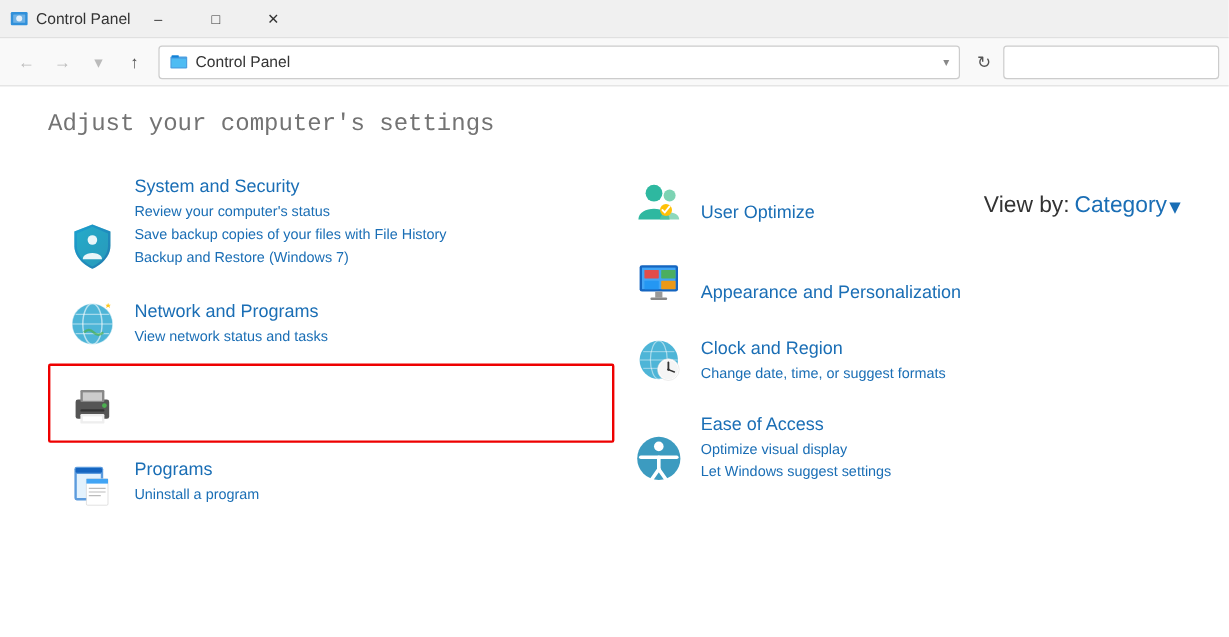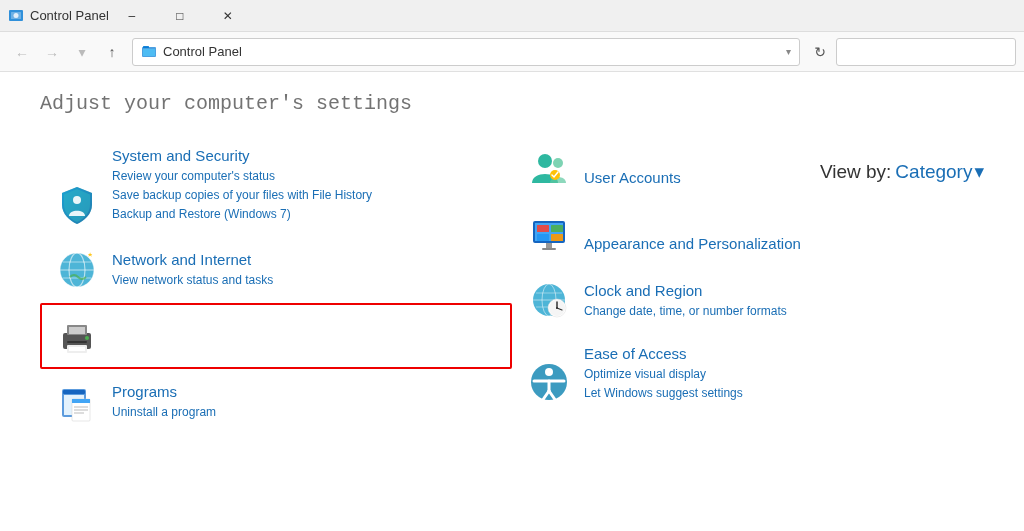--- a/index.html
+++ b/index.html
@@ -297,21 +297,21 @@
             <line x1="4" y1="21" x2="38" y2="21" stroke="#fff" stroke-width="1" opacity="0.6"></line>
             <line x1="7" y1="13" x2="35" y2="13" stroke="#fff" stroke-width="1" opacity="0.5"></line>
             <line x1="7" y1="29" x2="35" y2="29" stroke="#fff" stroke-width="1" opacity="0.5"></line>
 
             <path d="M14 28 Q18 24 22 28 Q26 32 30 28" fill="none" stroke="#4caf50" stroke-width="2" opacity="0.7"></path>
 
             <polygon points="34,8 35,11 38,11 36,13 37,16 34,14 31,16 32,13 30,11 33,11" fill="#ffc107" opacity="0.9" transform="scale(0.55) translate(28,-2)"></polygon>
           </svg>
         </div>
         <div class="category-content">
-          <div class="category-title">Network and Internet</div>
+          <div class="category-title">Network and Programs</div>
           <a class="category-link">View network status and tasks</a>
         </div>
       </div>
 
       <div class="category-item highlighted">
         <div class="category-icon">
           <svg width="42" height="42" viewBox="0 0 42 42">
 
             <rect x="7" y="18" width="28" height="16" rx="2" fill="#555"></rect>
 
@@ -361,21 +361,21 @@
             <path d="M4 36 C4 24 30 24 30 36" fill="#2eb8a0"></path>
 
             <circle cx="30" cy="16" r="5" fill="#5dc8a0" opacity="0.8"></circle>
             <path d="M22 36 C22 28 38 28 38 36" fill="#5dc8a0" opacity="0.7"></path>
 
             <circle cx="27" cy="28" r="5" fill="#ffc107"></circle>
             <path d="M24 28 L26 30 L30 25" stroke="#fff" stroke-width="1.5" fill="none" stroke-linecap="round"></path>
           </svg>
         </div>
         <div class="category-content">
-          <div class="category-title">User Accounts</div>
+          <div class="category-title">User Optimize</div>
         </div>
       </div>
 
       <div class="category-item">
         <div class="category-icon">
           <svg width="42" height="42" viewBox="0 0 42 42">
 
             <rect x="5" y="8" width="32" height="22" rx="2" fill="#1565c0"></rect>
             <rect x="7" y="10" width="28" height="18" fill="#42a5f5"></rect>
 
@@ -405,21 +405,21 @@
 
             <circle cx="29" cy="29" r="9" fill="#fff" stroke="#ddd" stroke-width="0.5"></circle>
             <circle cx="29" cy="29" r="8" fill="#f5f5f5"></circle>
             <line x1="29" y1="29" x2="29" y2="23" stroke="#333" stroke-width="1.5" stroke-linecap="round"></line>
             <line x1="29" y1="29" x2="34" y2="31" stroke="#333" stroke-width="1.2" stroke-linecap="round"></line>
             <circle cx="29" cy="29" r="1" fill="#333"></circle>
           </svg>
         </div>
         <div class="category-content">
           <div class="category-title">Clock and Region</div>
-          <a class="category-link">Change date, time, or number formats</a>
+          <a class="category-link">Change date, time, or suggest formats</a>
         </div>
       </div>
 
       <div class="category-item">
         <div class="category-icon">
           <svg width="42" height="42" viewBox="0 0 42 42">
 
             <circle cx="21" cy="21" r="18" fill="#1a8ab5" opacity="0.85"></circle>
 
             <circle cx="21" cy="11" r="4" fill="#fff"></circle>

